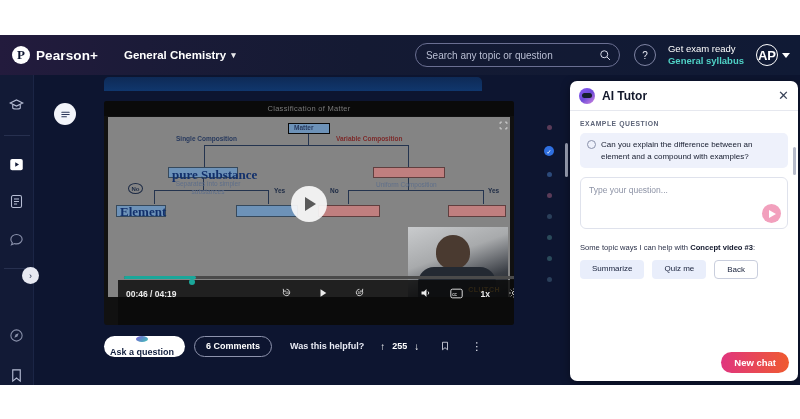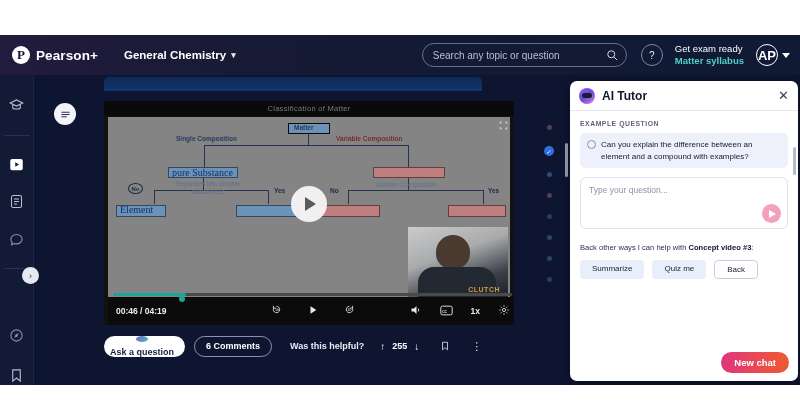--- a/index.html
+++ b/index.html
@@ -128,21 +128,21 @@
   .node.top  { background:#6d92b8; border:1.5px solid #0a0a0a; }
   .lbl { position:absolute; font-size:6.5px; color:#283a5e; font-weight:bold; font-family:"Liberation Sans",sans-serif; }
   .lbl.red { color:#7d2b2b; }
   .lbl.faint { color:#5f6f8a; font-weight:normal; }
   .conn { position:absolute; background:#24344f; }
   .circ-no {
     position:absolute; width:15px; height:11px; border:1px solid #1d2b45;
     border-radius:50%; font-size:6px; color:#1d2b45; display:flex;
     align-items:center; justify-content:center; font-weight:bold;
   }
-  .scribble { position:absolute; color:#12306b; font-size:10px; font-family:"Liberation Serif",serif; }
+  .scribble { position:absolute; color:#12306b; font-size:13px; font-family:"Liberation Serif",serif;font-weight:bold; }
   .pip {
     position:absolute; right:6px; bottom:28px; width:100px; height:70px;
     background: linear-gradient(160deg,#c9cbcd 0%,#a8aaac 40%,#3a3e45 75%,#1d2027 100%);
     overflow:hidden;
   }
   .pip-head {
     position:absolute; left:28px; top:8px; width:34px; height:34px;
     border-radius:50% 50% 45% 45%; background:#4a3a30;
   }
   .pip-body {
@@ -155,21 +155,21 @@
   }
   .playbtn {
     position:absolute; left:50%; top:46%; transform:translate(-50%,-50%);
     width:36px; height:36px; border-radius:50%;
     background:rgba(250,250,250,.92);
     display:flex; align-items:center; justify-content:center; cursor:pointer; z-index:8;
   }
   .playtri { width:0;height:0;border-left:11px solid #5a5a5a;border-top:7px solid transparent;border-bottom:7px solid transparent;margin-left:3px; }
 
   
-  .ctrl { position:absolute; left:4px; bottom:0; width:100%; height:28px; background:rgba(10,10,10,.82); }
+  .ctrl { position:absolute; left:14px; bottom:0; width:100%; height:45px; background:rgba(10,10,10,.82); }
   .track { position:absolute; left:6px; right:6px; top:-4px; height:3px; background:#4a4a4a; border-radius:2px; }
   .track-fill { position:absolute; left:0; top:0; height:3px; width:18%; background:#1aa79a; border-radius:2px; }
   .track-knob { position:absolute; left:17.4%; top:-1.5px; width:6px; height:6px; border-radius:50%; background:#1aa79a; }
   .ctrl-time { position:absolute; left:8px; top:9px; color:#ececec; font-size:8.5px; font-weight:bold; }
   .ctrl-center { position:absolute; left:0; right:0; top:7px; display:flex; justify-content:center; gap:26px; }
   .ctrl-right { position:absolute; right:8px; top:7px; display:flex; align-items:flex-end; gap:18px; }
   .cbtn { color:#ececec; cursor:pointer; display:flex; align-items:center; justify-content:center; }
   .speed { color:#ececec; font-size:8.5px; font-weight:bold; }
 
   
@@ -286,21 +286,21 @@
           <circle cx="10.5" cy="10.5" r="7"></circle>
             <line x1="16" y1="16" x2="22" y2="22"></line>
         </svg>
       </span>
     </div>
 
     <div class="help-btn">?</div>
 
     <div class="exam">
       <div class="exam-title">Get exam ready</div>
-      <a class="exam-link" href="#">Matter syllabus</a>
+      <a class="exam-link" href="#">General syllabus</a>
     </div>
 
     <div class="avatar-wrap">
       <div class="avatar">AP</div>
       <div class="caret-down"></div>
     </div>
   </div>
 
   <div class="rail">
     <div class="rail-item">
@@ -524,21 +524,21 @@
       </div>
 
       <div class="ask-box">
         <div class="ph">Type your question...</div>
         <div class="send">
           <div class="send-tri"></div>
         </div>
       </div>
 
       <div class="other-line">
-        <span>Back other ways I can help with </span><b>Concept video #3</b><span>:</span>
+        <span>Some topic ways I can help with </span><b>Concept video #3</b><span>:</span>
       </div>
 
       <div class="chipbar">
         <div class="chip-a">Summarize</div>
         <div class="chip-a">Quiz me</div>
         <div class="chip-b">Back</div>
       </div>
     </div>
 
     <div class="newchat">New chat</div>

